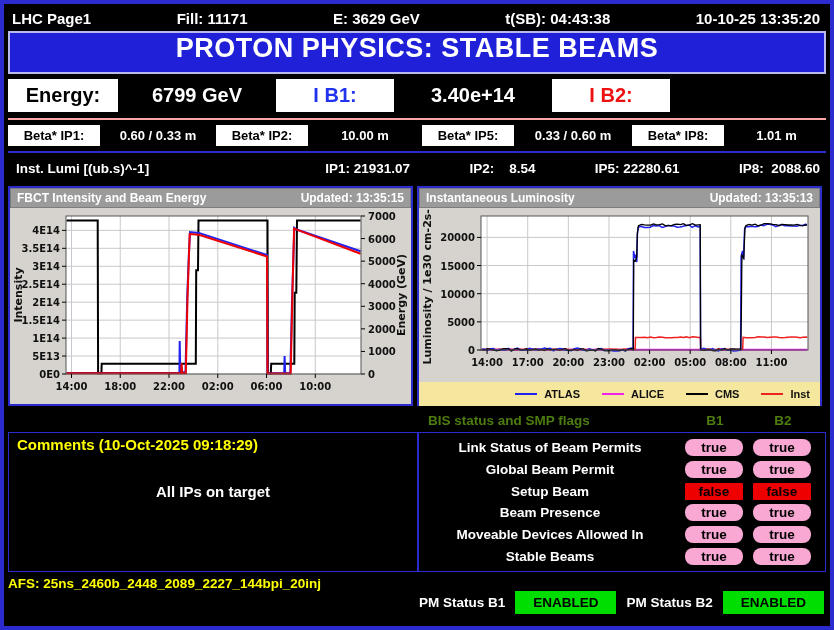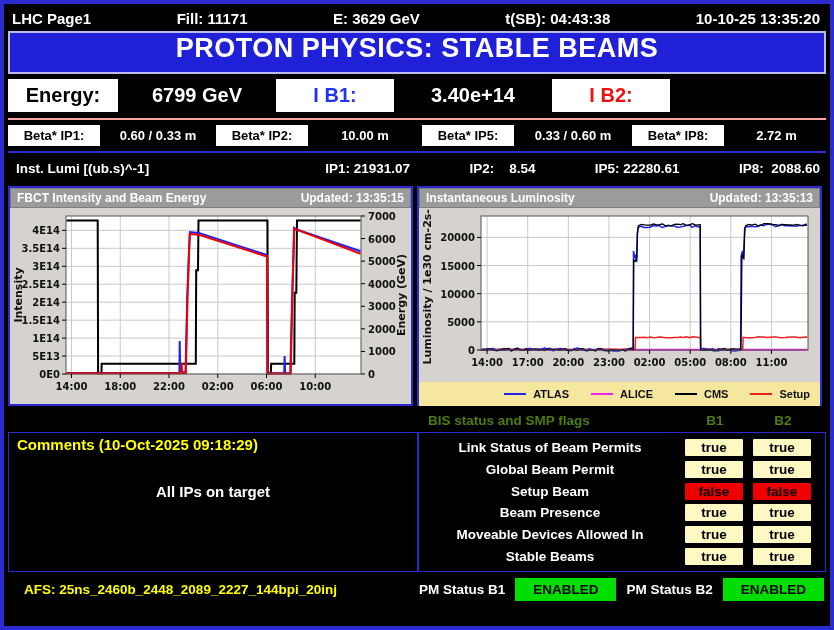--- a/index.html
+++ b/index.html
@@ -88,25 +88,25 @@
   }
   .bis-row {
     display:grid; grid-template-columns:1fr 58px 58px; column-gap:10px;
     align-items:center; color:#fff; font-size:13.5px;
   }
   .bis-row .bis-label { text-align:center; }
   .flag {
     text-align:center; font-size:13.5px; color:#000; padding:1px 0;
     border-radius:1px;
   }
-  .flag-true  { background:#fef9c3; }
+  .flag-true  { background:#f9a8d4;border-radius:8px; }
   .flag-false { background:#ee0000; }
   
   .bottombar {
-    display:flex; align-items:center; margin:4px 6px 0 20px; height:26px;
+    display:flex; margin:4px 6px 0 4px; height:26px;flex-direction:column;
   }
   .afs { color:#ffff00; font-size:13.5px; }
   .pm-group { margin-left:auto; display:flex; align-items:center; gap:10px; }
   .pm-label { color:#fff; font-size:13.5px; }
   .pm-box {
     background:#00dd00; color:#000; font-size:13.5px;
     padding:4px 18px; text-align:center;
   }
 </style>
 </head>
@@ -133,21 +133,21 @@
   </div>
 
   <div class="betarow">
     <div class="cell lbl-white">Beta* IP1:</div>
     <div class="cell val-black">0.60 / 0.33 m</div>
     <div class="cell lbl-white">Beta* IP2:</div>
     <div class="cell val-black">10.00 m</div>
     <div class="cell lbl-white">Beta* IP5:</div>
     <div class="cell val-black">0.33 / 0.60 m</div>
     <div class="cell lbl-white">Beta* IP8:</div>
-    <div class="cell val-black">2.72 m</div>
+    <div class="cell val-black">1.01 m</div>
   </div>
 
   <div class="lumirow">
     <span class="lumi-label">Inst. Lumi [(ub.s)^-1]</span>
     <span class="ip-pair">IP1: 21931.07</span>
     <span class="ip-pair">IP2:    8.54</span>
     <span class="ip-pair">IP5: 22280.61</span>
     <span class="ip-pair">IP8:  2088.60</span>
   </div>
 
@@ -289,21 +289,21 @@
           <span class="legend-item">
             <span class="legend-dash" style="border-top-color: rgb(238, 34, 238);"></span>
             <span>ALICE</span>
           </span>
           <span class="legend-item">
             <span class="legend-dash" style="border-top-color: rgb(0, 0, 0);"></span>
             <span>CMS</span>
           </span>
           <span class="legend-item">
             <span class="legend-dash" style="border-top-color: rgb(238, 34, 34);"></span>
-            <span>Setup</span>
+            <span>Inst</span>
           </span>
         </div>
     </div>
   </div>
 
   <div class="bottom">
     <div class="bottom-left">
       <div class="spacer-strip"></div>
       <div class="comments-box">
         <div class="comments-title">Comments (10-Oct-2025 09:18:29)</div>

